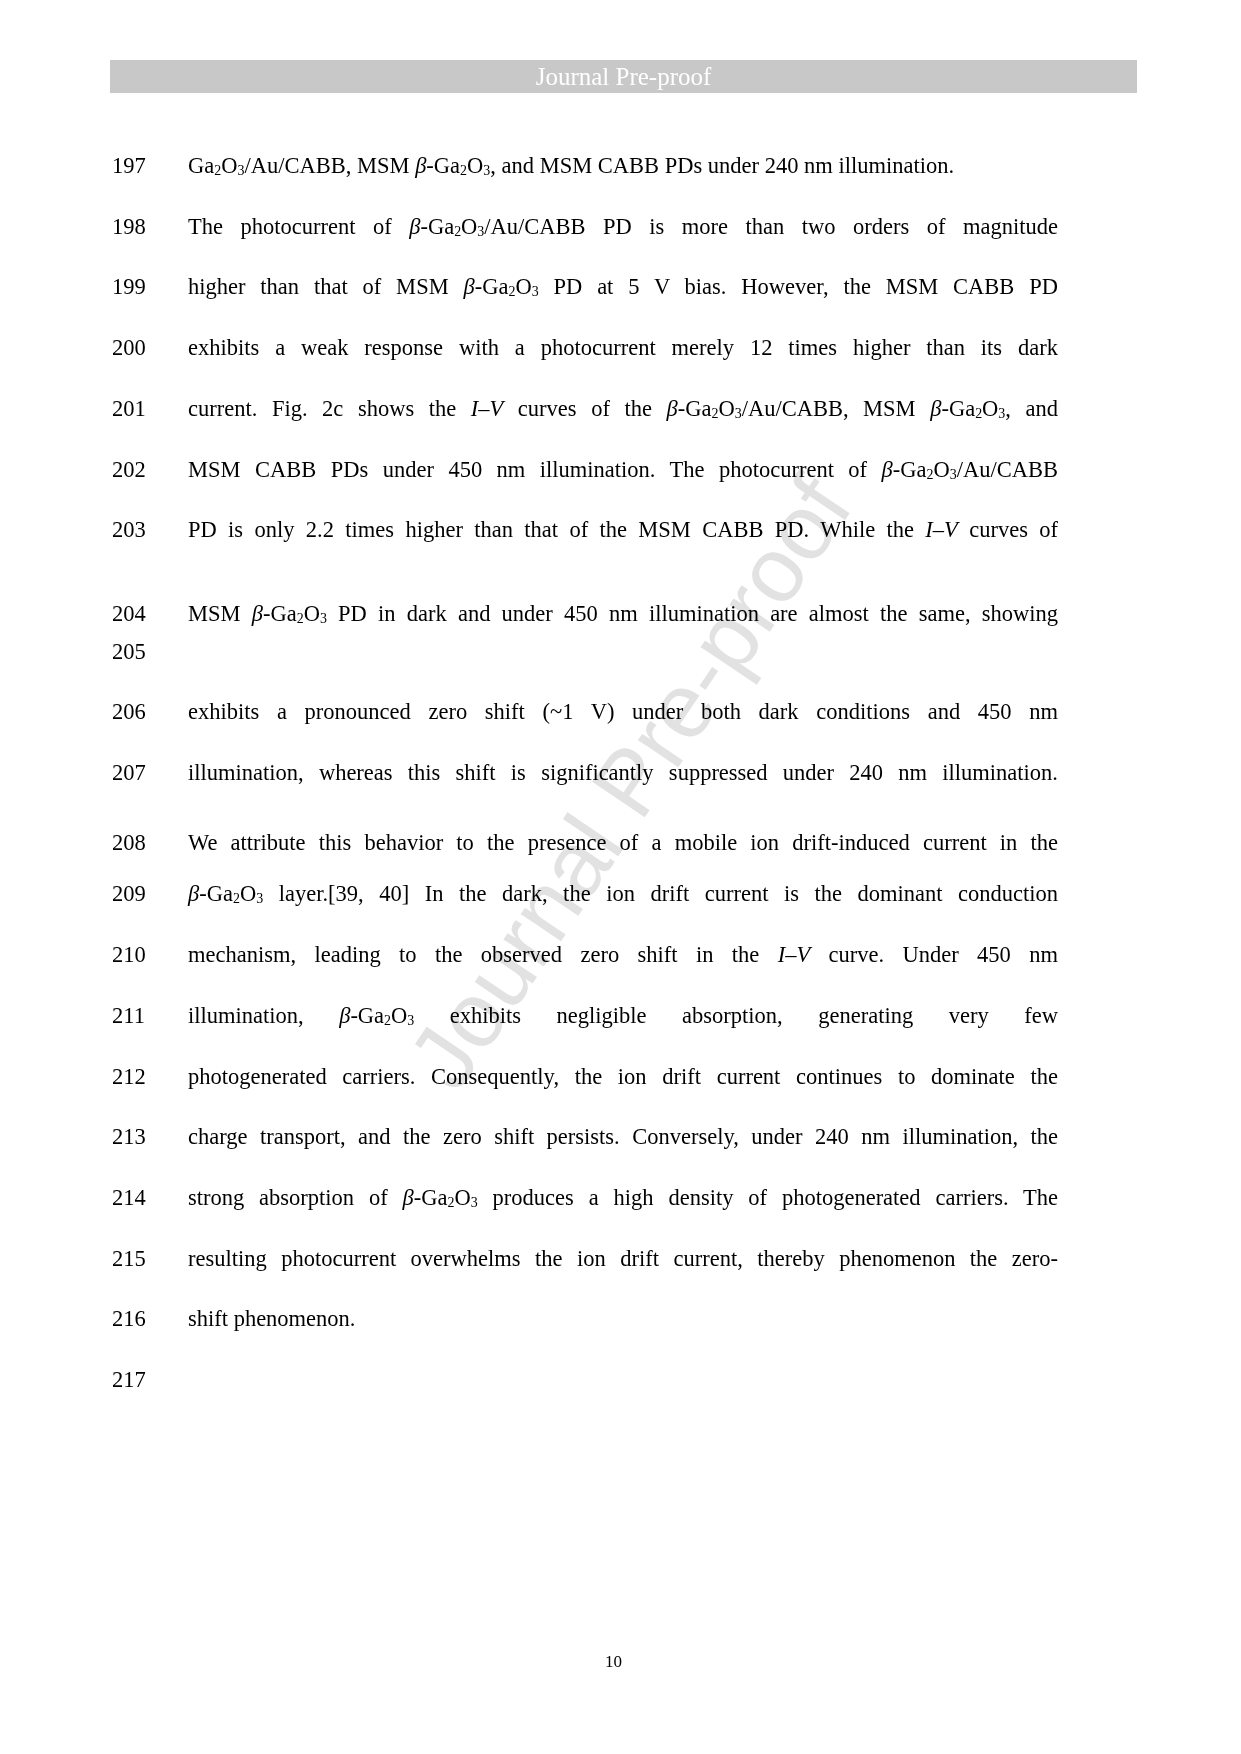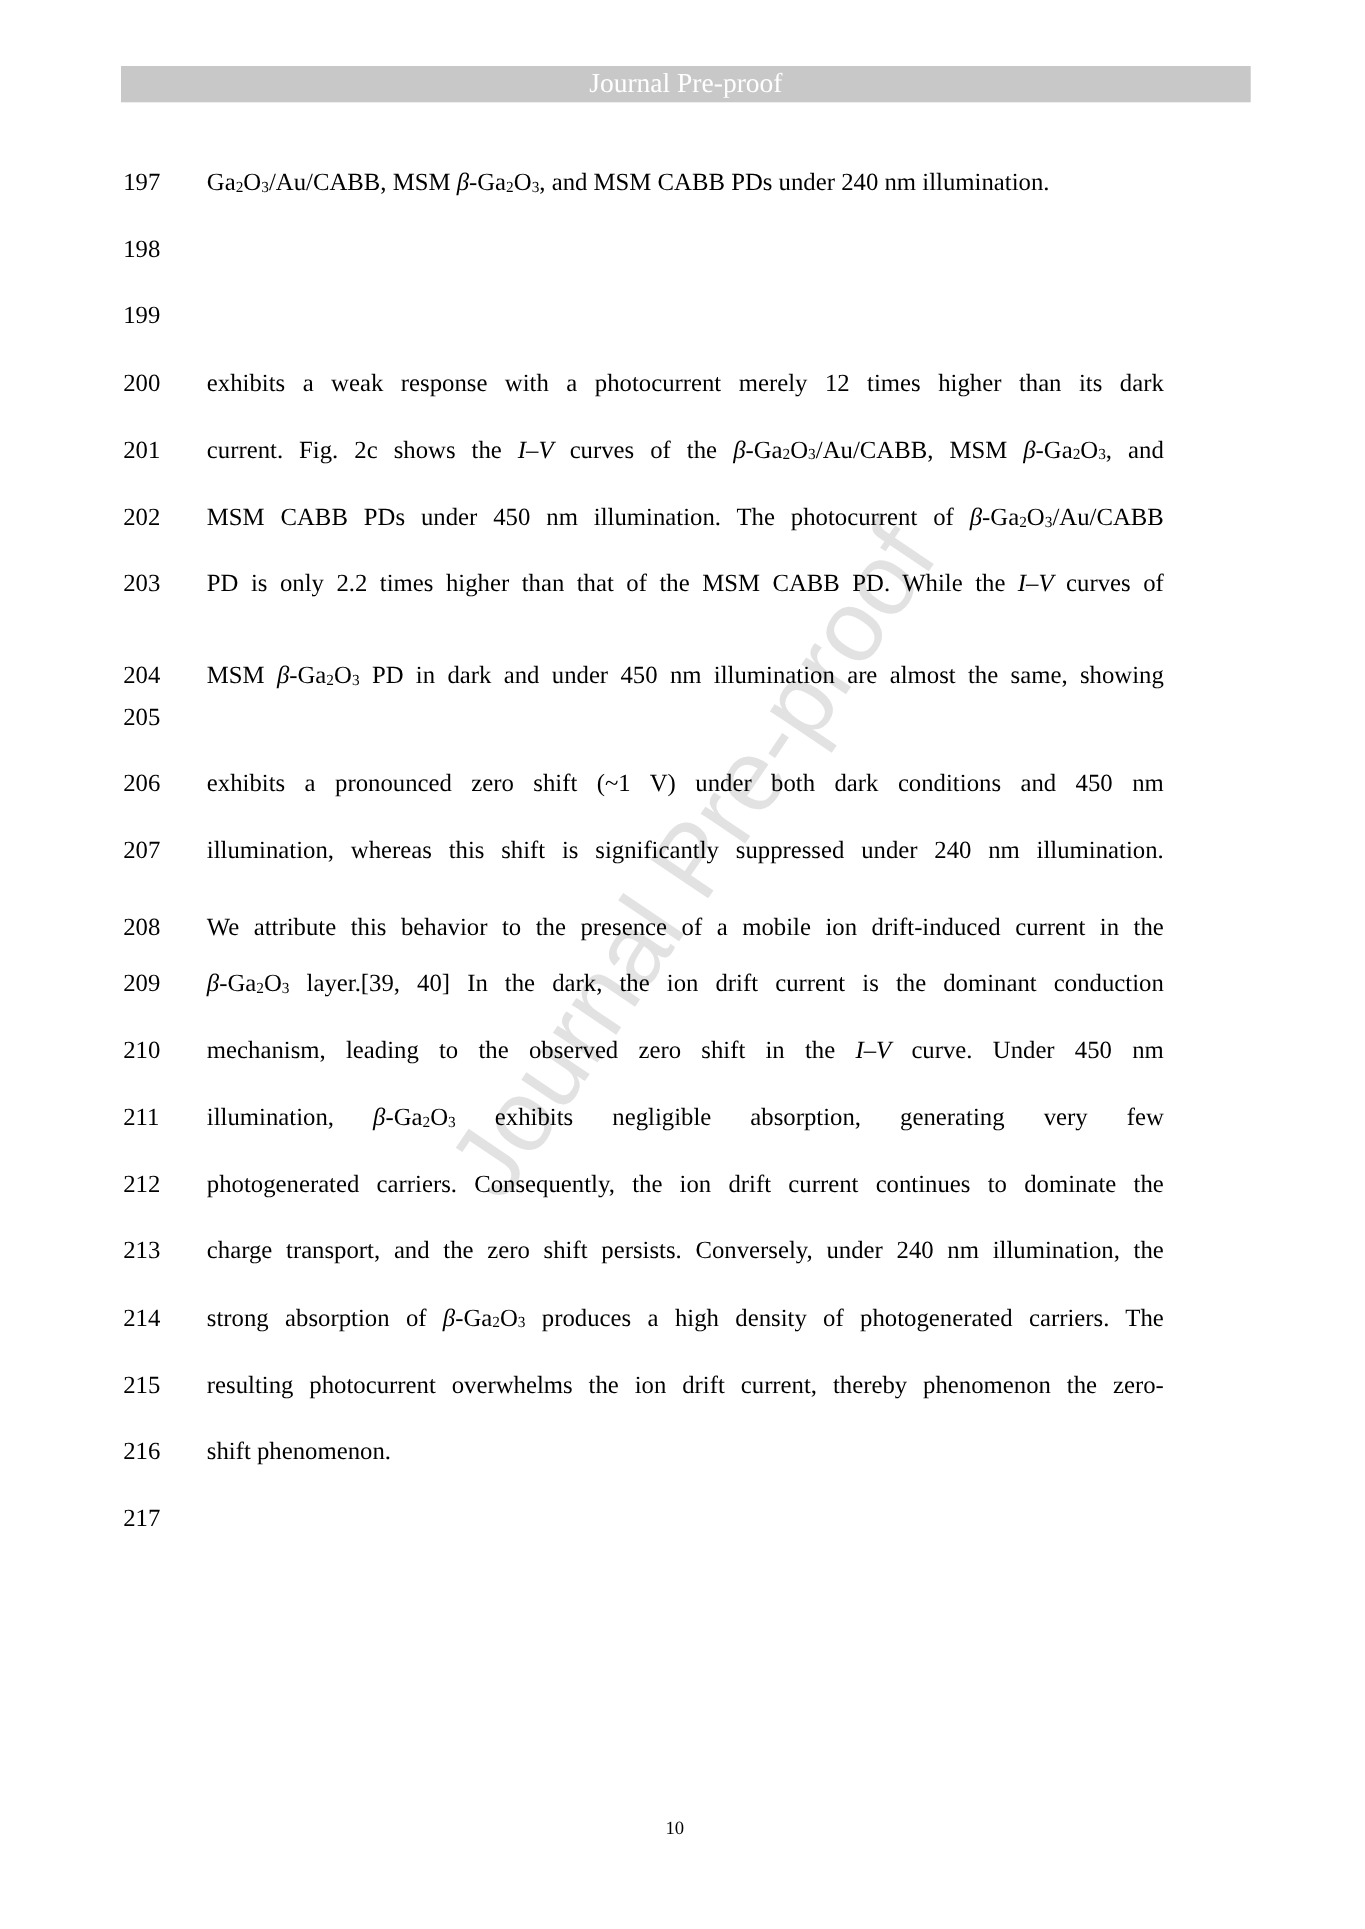--- a/index.html
+++ b/index.html
@@ -33,23 +33,25 @@
 
 <div class="watermark">Journal Pre-proof</div>
 
 <div id="body-lines">
     <div class="line" style="top: 146px;">
       <span class="line-num">197</span>
       <span class="line-text"><span>Ga</span><sub>2</sub><span>O</span><sub>3</sub><span>/Au/CABB, MSM </span><i>β</i><span>-Ga</span><sub>2</sub><span>O</span><sub>3</sub><span>, and MSM CABB PDs under 240 nm illumination.</span></span>
     </div>
     <div class="line" style="top: 206.7px;">
       <span class="line-num">198</span>
+      <span class="line-text justify"><span>The photocurrent of </span><i>β</i><span>-Ga</span><sub>2</sub><span>O</span><sub>3</sub><span>/Au/CABB PD is more than two orders of magnitude</span></span>
     </div>
     <div class="line" style="top: 267.4px;">
       <span class="line-num">199</span>
+      <span class="line-text justify"><span>higher than that of MSM </span><i>β</i><span>-Ga</span><sub>2</sub><span>O</span><sub>3</sub><span> PD at 5 V bias. However, the MSM CABB PD</span></span>
     </div>
     <div class="line" style="top: 328px;">
       <span class="line-num">200</span>
       <span class="line-text justify"><span>exhibits a weak response with a photocurrent merely 12 times higher than its dark</span></span>
     </div>
     <div class="line" style="top: 388.8px;">
       <span class="line-num">201</span>
       <span class="line-text justify"><span>current. Fig. 2c shows the </span><i>I–V</i><span> curves of the </span><i>β</i><span>-Ga</span><sub>2</sub><span>O</span><sub>3</sub><span>/Au/CABB, MSM </span><i>β</i><span>-Ga</span><sub>2</sub><span>O</span><sub>3</sub><span>, and</span></span>
     </div>
     <div class="line" style="top: 449.5px;">

